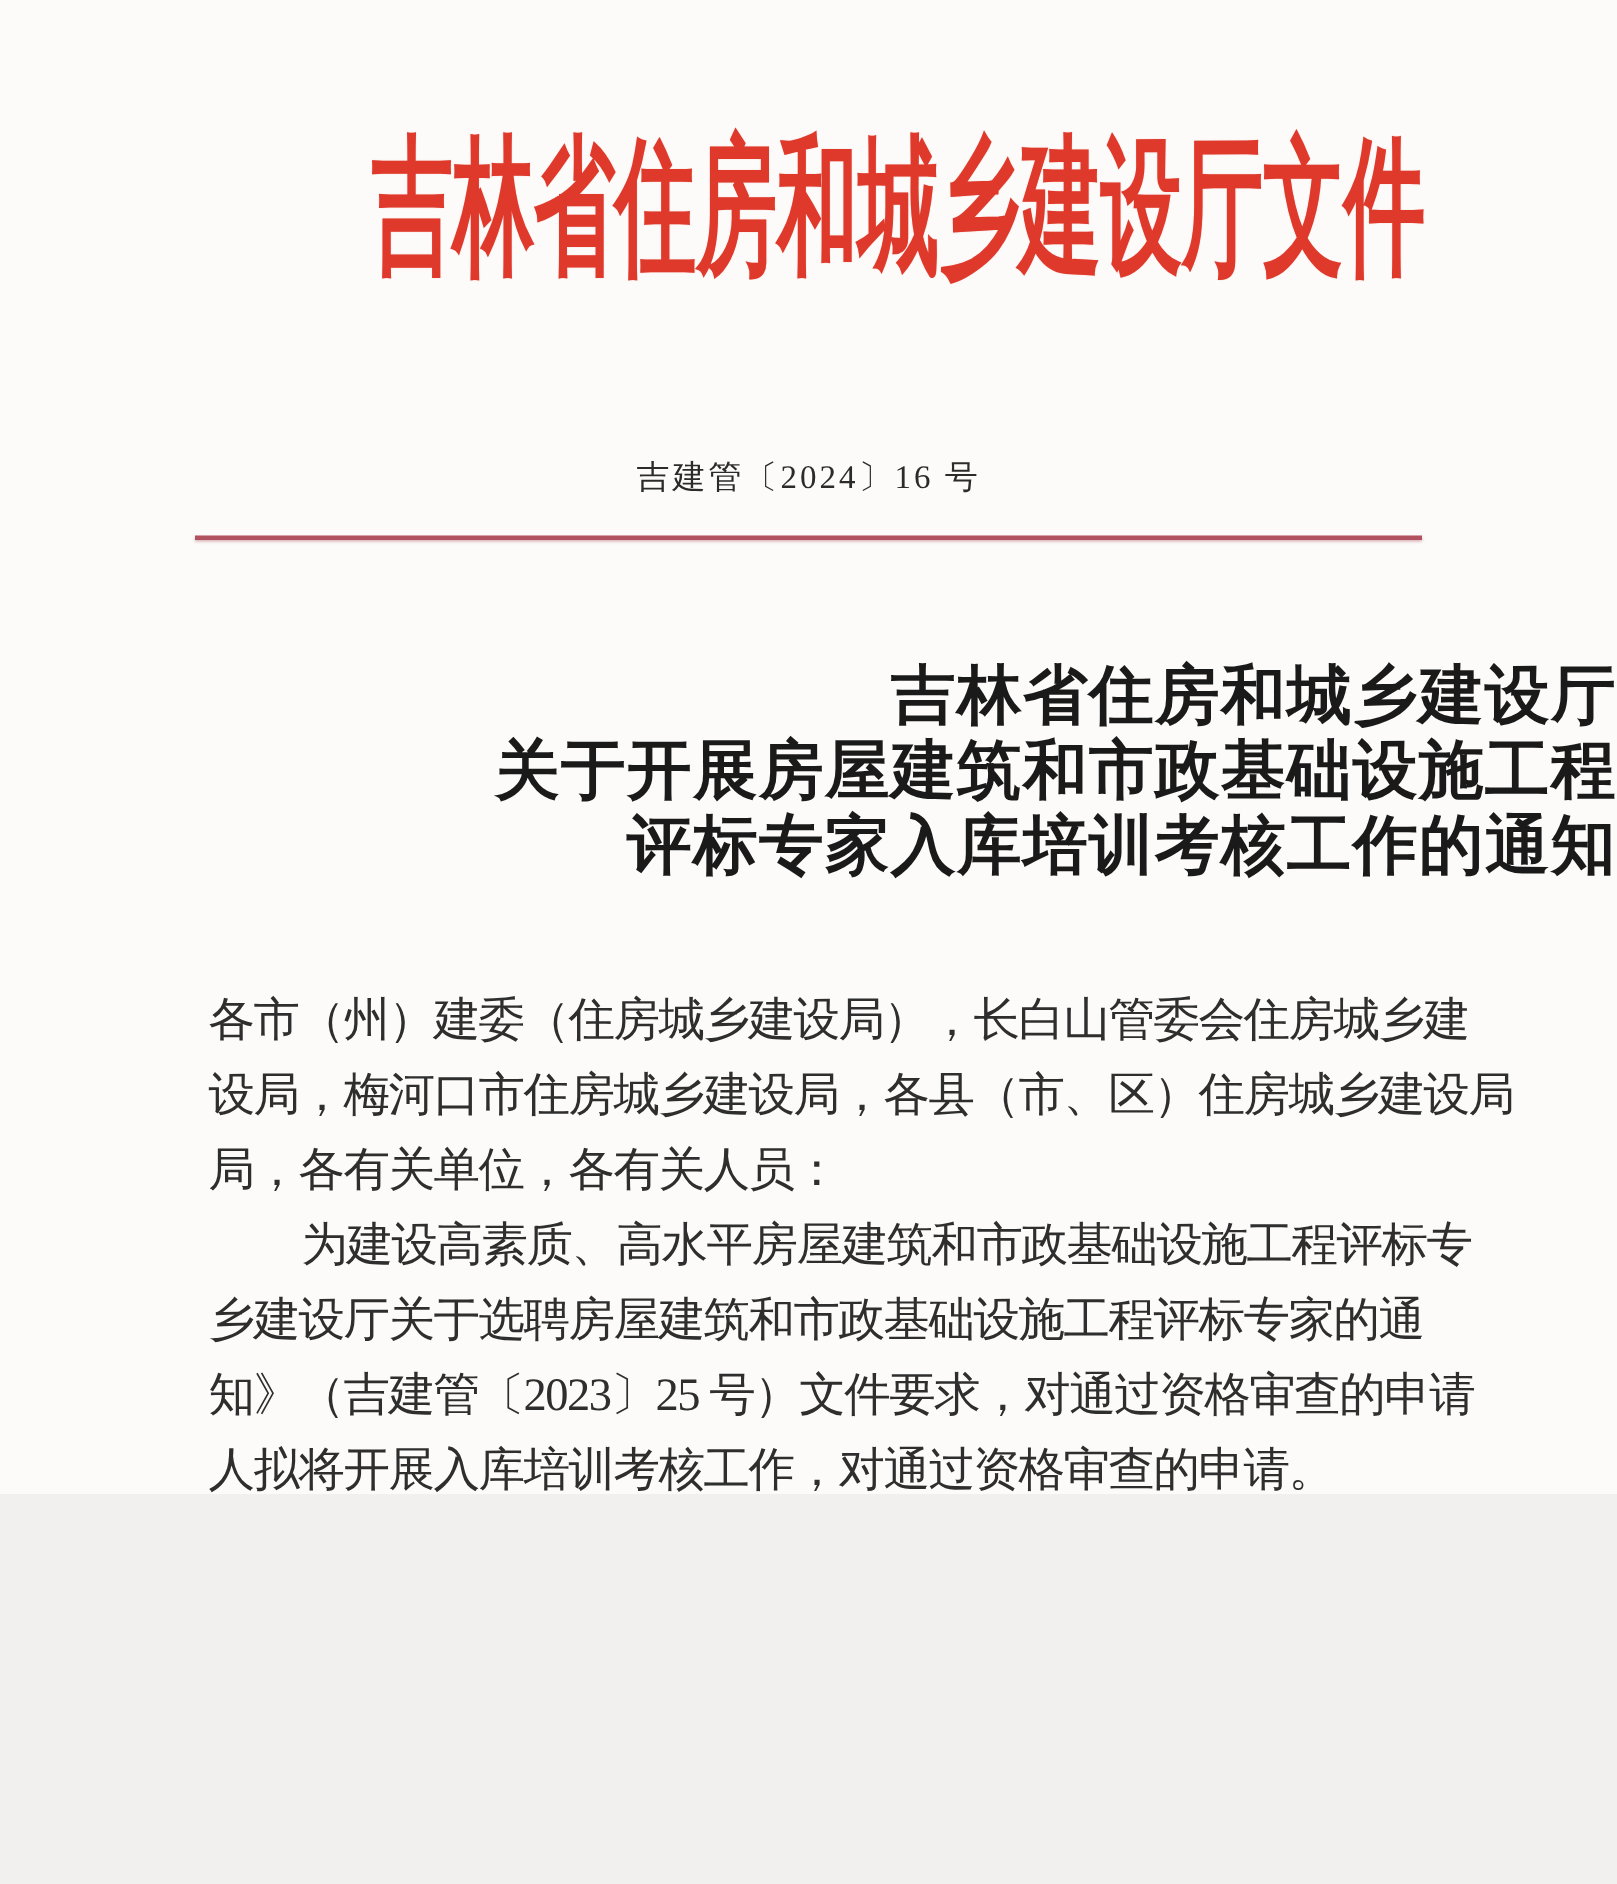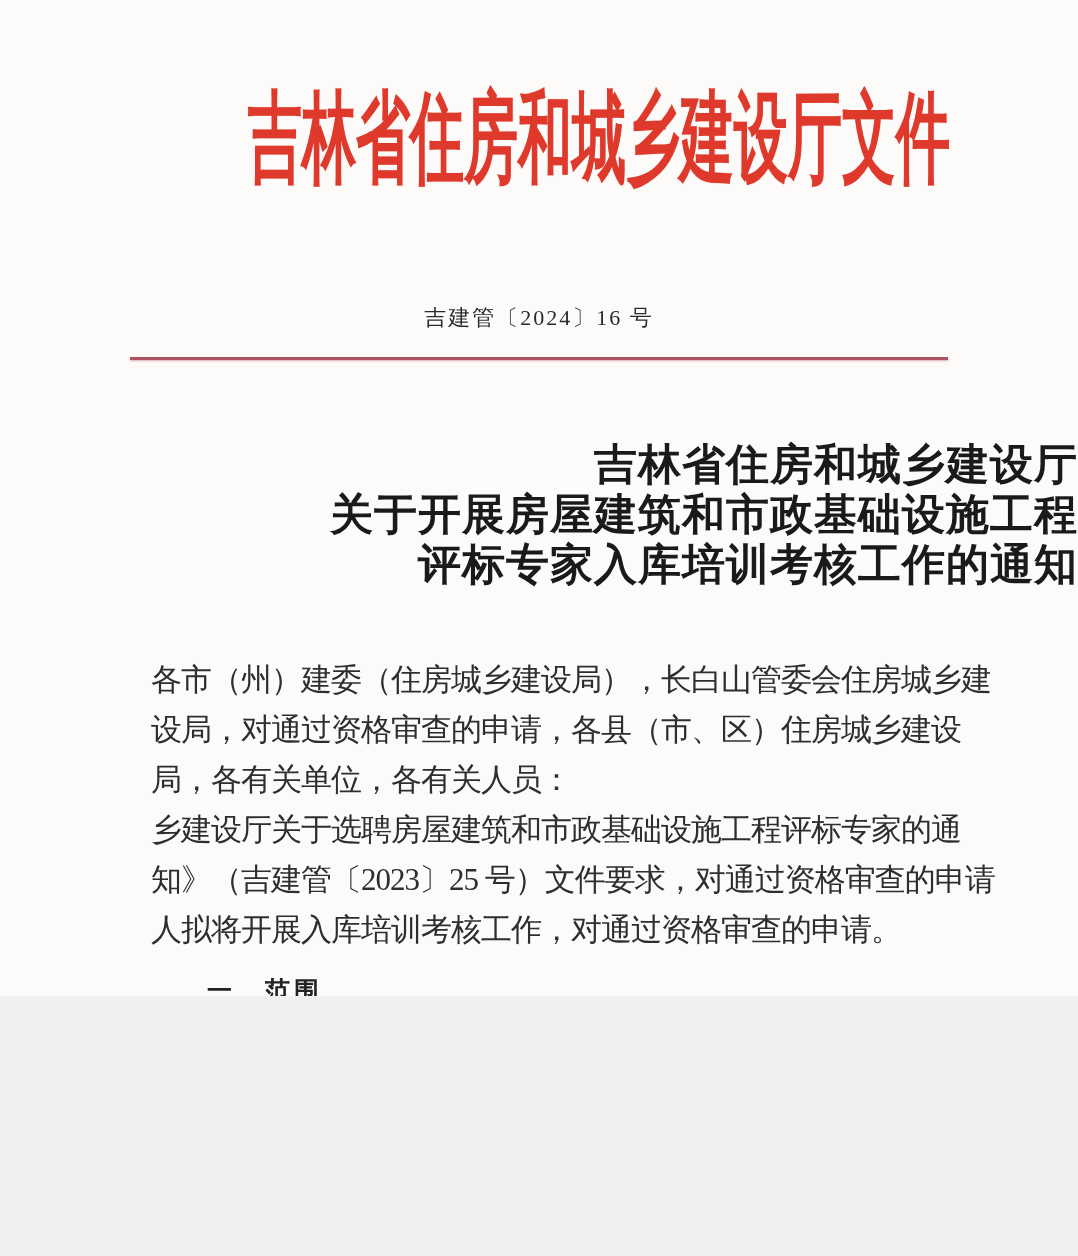--- a/index.html
+++ b/index.html
@@ -62,21 +62,21 @@
     font-size: 43px;
     font-weight: 700;
     line-height: 50px;
     letter-spacing: 1px;
     color: #1a1a1a;
     white-space: nowrap;
   }
   .doc-body {
     position: absolute;
     top: 655px;
-    left: 151px;
+    left: 139px;
     width: 800px;
     font-size: 31px;
     line-height: 50px;
     letter-spacing: -1px;
     color: #2e2e2e;
   }
   .doc-body .line {
     white-space: nowrap;
   }
   .doc-body .indent {
@@ -115,23 +115,24 @@
   <div class="divider"></div>
 
   <div class="doc-title">
     <div>吉林省住房和城乡建设厅</div>
     <div>关于开展房屋建筑和市政基础设施工程</div>
     <div>评标专家入库培训考核工作的通知</div>
   </div>
 
   <div class="doc-body">
     <div class="line">各市（州）建委（住房城乡建设局），长白山管委会住房城乡建</div>
-    <div class="line">设局，对通过资格审查的申请，各县（市、区）住房城乡建设</div>
+    <div class="line">设局，梅河口市住房城乡建设局，各县（市、区）住房城乡建设局</div>
     <div class="line">局，各有关单位，各有关人员：</div>
 
+    <div class="line indent">为建设高素质、高水平房屋建筑和市政基础设施工程评标专</div>
     <div class="line">乡建设厅关于选聘房屋建筑和市政基础设施工程评标专家的通</div>
     <div class="line">知》（吉建管〔2023〕25 号）文件要求，对通过资格审查的申请</div>
     <div class="line">人拟将开展入库培训考核工作，对通过资格审查的申请。</div>
 
     <div class="section-heading">一、范围</div>
   </div>
 
   <div class="page-number">- 1 -</div>
 
 </div>

